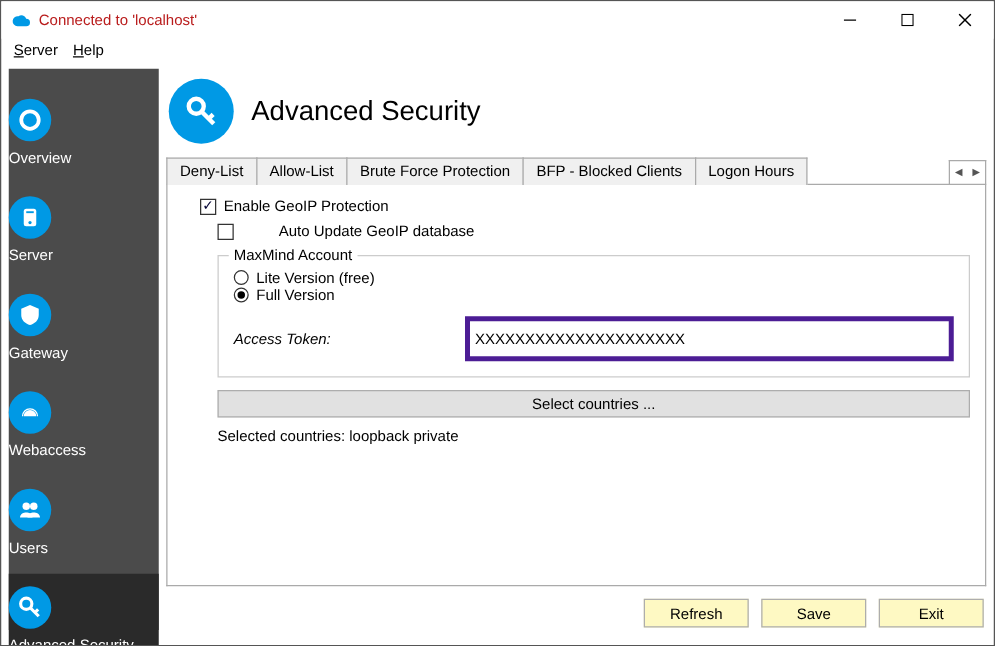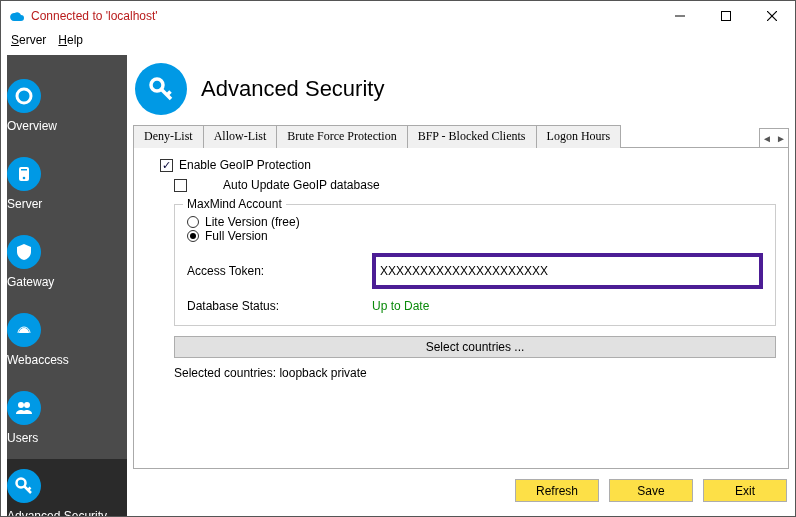--- a/index.html
+++ b/index.html
@@ -97,21 +97,20 @@
     padding: 3px 10px 4px 10px;
     border: 1px solid #aaa;
     border-bottom: none;
     margin-right: -1px;
     background: #f0f0f0;
     font-size: 12px;
     cursor: default;
     position: relative;
     top: 1px;
     white-space: nowrap;
-    font-family: Liberation Serif, serif;
   }
   .tab.active { background: #fff; z-index: 2; top: 1px; border-bottom: 1px solid #fff;}
   .tab-scroll {
     margin-left: auto;
     display: flex;
     align-items: center;
     border: 1px solid #aaa;
     border-bottom: none;
     position: relative;
     top: 1px;
@@ -145,21 +144,21 @@
     padding: 0 4px;
     font-size: 12px;
   }
   .radio-row { display: flex; align-items: center; gap: 6px; margin: 0 0; }
   .radio {
     width: 12px; height: 12px; border: 1px solid #333; border-radius: 50%;
     display: flex; align-items: center; justify-content: center;
   }
   .radio.checked::after { content:""; width:6px; height:6px; background:#000; border-radius:50%; }
   .form-row { display: flex; align-items: center; margin-top: 10px; }
-  .form-label { width: 185px; }
+  .form-label { width: 185px; font-style: italic; }
   .form-input {
     flex: 1;
     border: 4px solid #4c1d95;
     height: 36px;
     padding: 1px 4px;
     font-size: 12px;
     font-family: inherit;
     outline: none;
   }
   .status-val { color: #0a8a0a; }
@@ -174,21 +173,21 @@
   .selected-line { margin-left: 14px; }
   .footer-btns {
     display: flex;
     justify-content: flex-end;
     gap: 10px;
     padding: 10px 2px 2px 0;
   }
   .btn {
     width: 84px; height: 23px;
     border: 1px solid #adadad;
-    background: #fde047;
+    background: #fef9c3;
     display: flex; align-items: center; justify-content: center;
     cursor: default;
     font-size: 12px;
   }
 </style>
 </head>
 <body>
 
 <div class="titlebar">
   <span class="title-icon">
@@ -324,24 +323,20 @@
           <span>Lite Version (free)</span>
         </div>
         <div class="radio-row">
           <span class="radio checked"></span>
           <span>Full Version</span>
         </div>
         <div class="form-row">
           <span class="form-label">Access Token:</span>
           <input class="form-input" value="XXXXXXXXXXXXXXXXXXXXX" style="">
         </div>
-        <div class="form-row">
-          <span class="form-label">Database Status:</span>
-          <span class="status-val">Up to Date</span>
-        </div>
       </div>
 
       <div class="wide-btn" style="margin-left:28px;">
         <span>Select countries ...</span>
       </div>
       <div class="selected-line" style="margin-left:28px;">Selected countries: loopback private</div>
     </div>
 
     <div class="footer-btns">
       <div class="btn">

